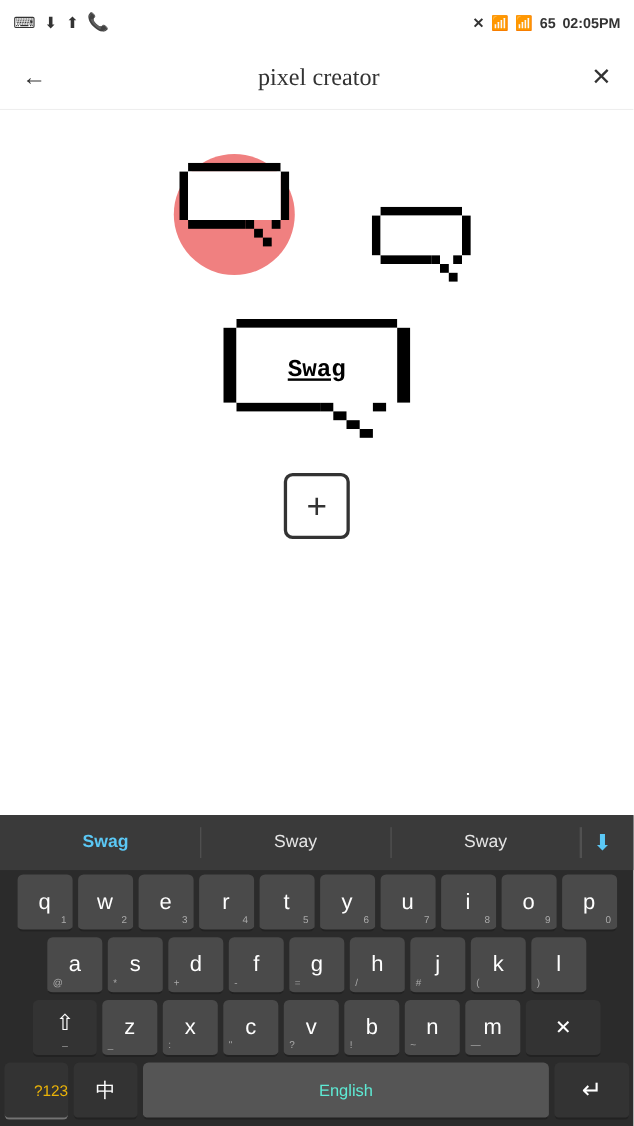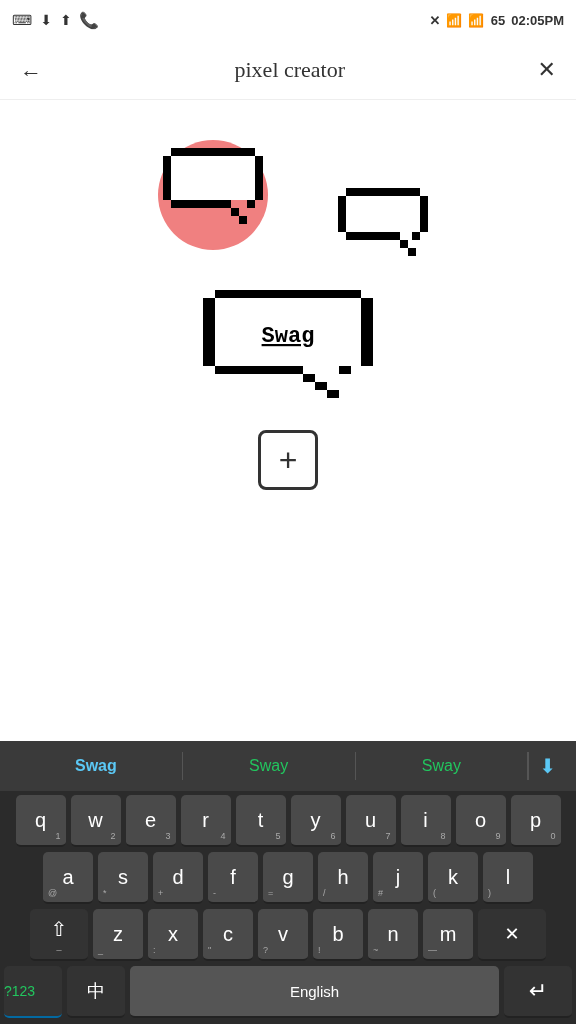--- a/index.html
+++ b/index.html
@@ -138,21 +138,21 @@
       background: #3a3a3a;
       display: flex;
       align-items: center;
       padding: 0 10px;
       gap: 0;
     }
     .suggestion-item {
       flex: 1;
       text-align: center;
       font-size: 16px;
-      color: #22c55e;
+      color: #e5e5e5;
       cursor: pointer;
       padding: 8px 0;
     }
     .suggestion-item.active {
       color: #5bc8f5;
       font-weight: bold;
     }
     .suggestion-divider {
       width: 1px;
       height: 28px;
@@ -227,27 +227,27 @@
       display: flex;
       justify-content: center;
       gap: 5px;
       margin-bottom: 4px;
     }
     .key-123 {
       background: #333;
       width: 58px;
       height: 52px;
       font-size: 14px;
-      color: #22c55e;
+      color: #eab308;
       border-radius: 5px;
       display: flex;
       align-items: center;
-      justify-content: flex-start;
-      cursor: pointer;
-      border-bottom: 2px solid #0369a1;
+      justify-content: flex-end;
+      cursor: pointer;
+      border-bottom: 2px solid #737373;
     }
     .key-lang {
       background: #333;
       width: 58px;
       height: 52px;
       font-size: 18px;
       color: #fff;
       border-radius: 5px;
       display: flex;
       align-items: center;
@@ -510,21 +510,21 @@
     </div>
 
     <div class="key-bottom-row">
       <div class="key-123">
         <span>?123</span>
       </div>
       <div class="key-lang">
         <span>中</span>
       </div>
       <div class="key-space">
-        <span style="color:#ffffff;font-size:15px;">English</span>
+        <span style="color:#5eead4;font-size:15px;">English</span>
       </div>
       <div class="key-enter">
         <span>↵</span>
       </div>
     </div>
 
   </div>
 </div>
 
 </body></html>

